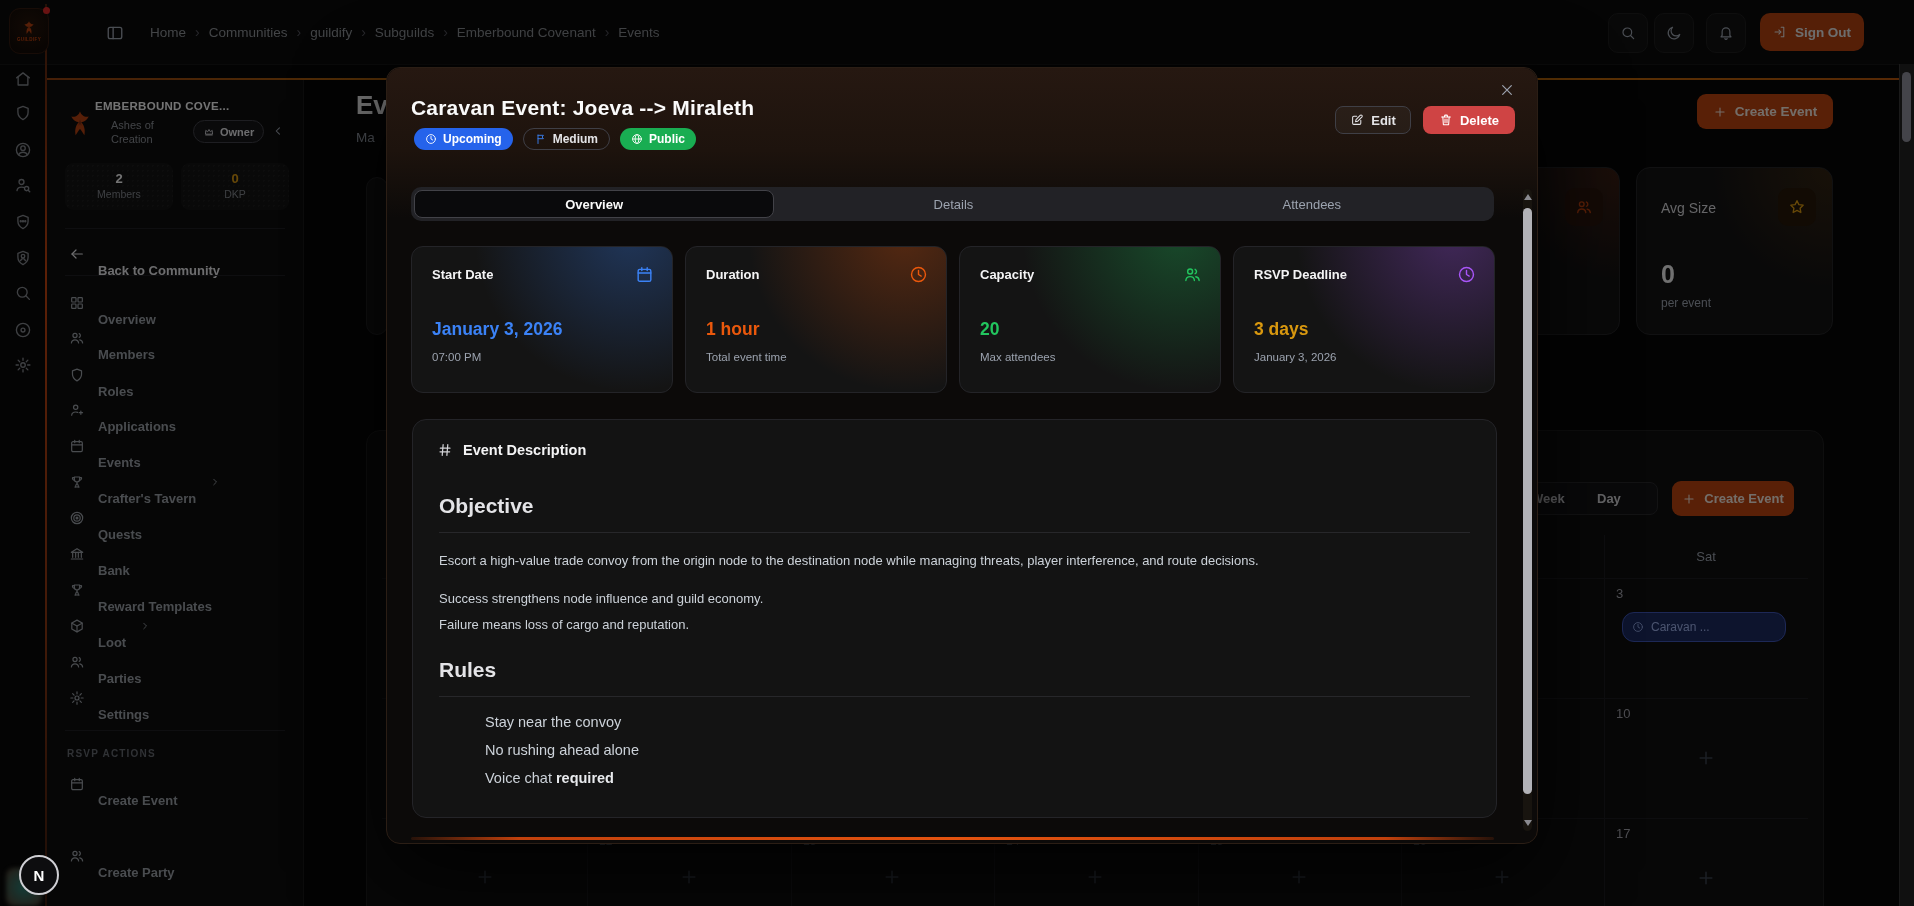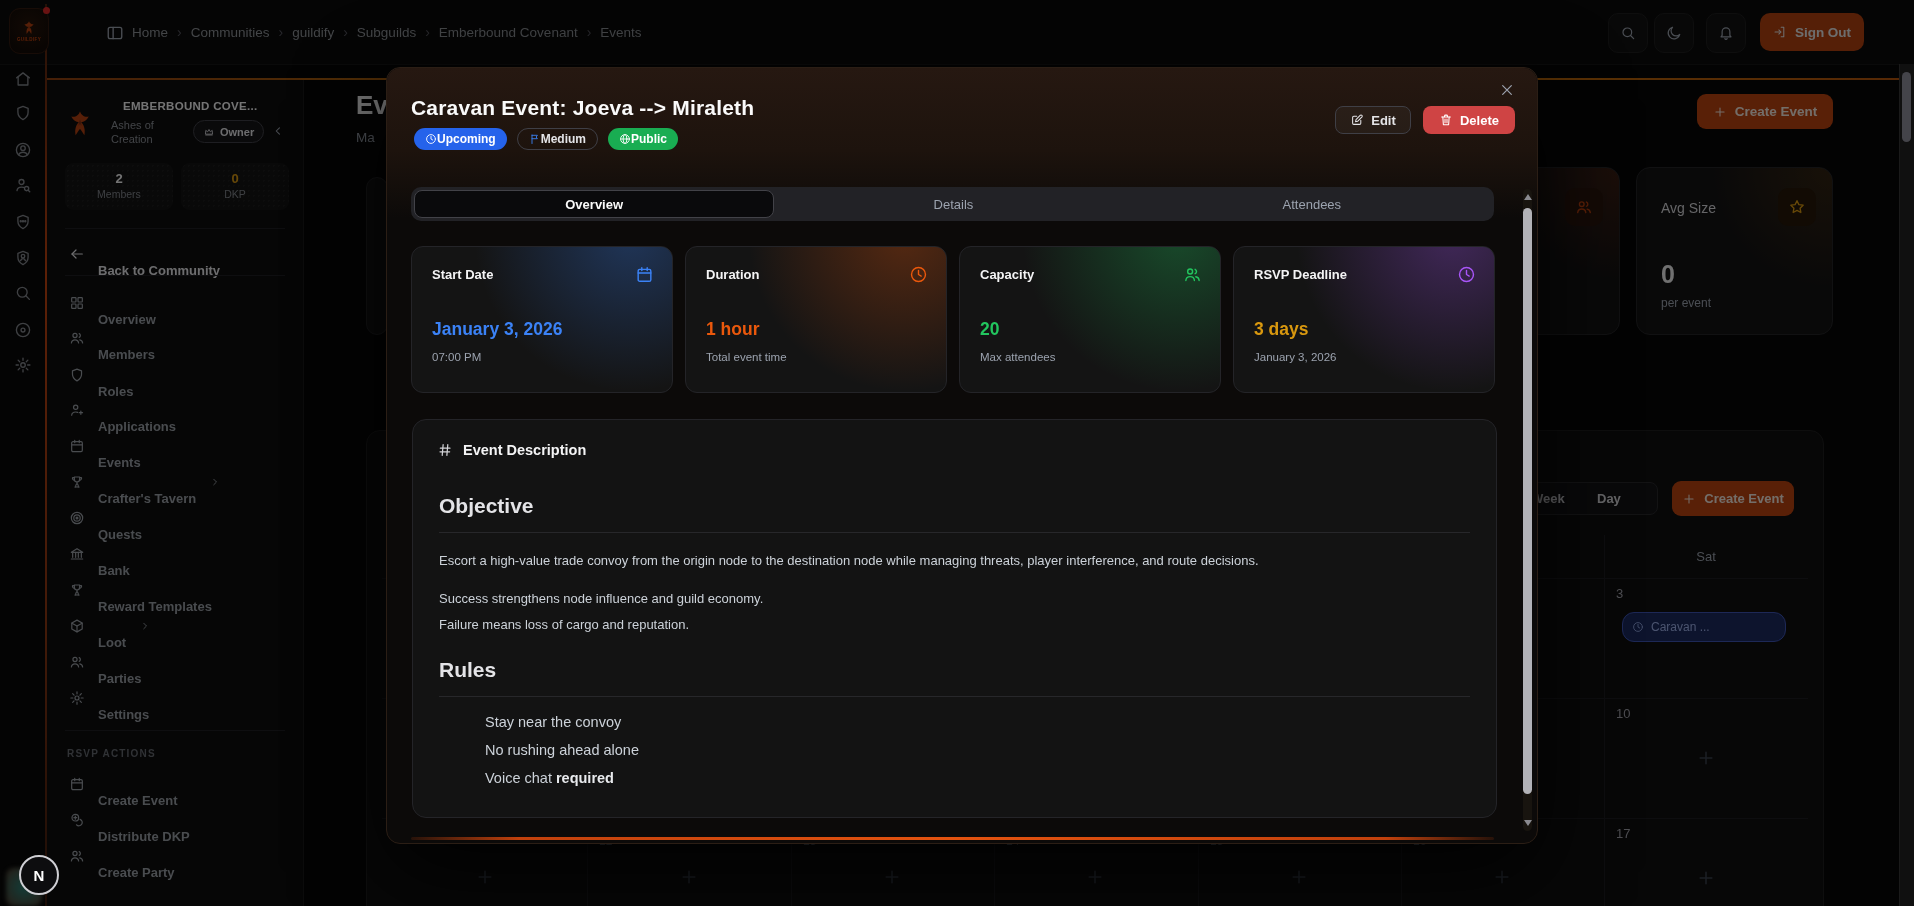--- a/index.html
+++ b/index.html
@@ -7,31 +7,31 @@
        font-family:"Liberation Sans",sans-serif;-webkit-font-smoothing:antialiased;}
   .abs{position:absolute;}
   .flex{display:flex;align-items:center;}
   [data-icon]{display:inline-block;flex:none;}
   [data-icon] svg{width:100%;height:100%;display:block;}
   
   .navbar{left:0;top:0;width:1914px;height:64px;background:#090909;border-bottom:1px solid #141414;z-index:5;}
   .logo{left:9px;top:8px;width:38px;height:44px;border-radius:11px;background:radial-gradient(circle at 50% 40%,#241208,#0d0705);border:1px solid #31190d;display:flex;flex-direction:column;align-items:center;justify-content:center;gap:1px;}
   .logo-dot{position:absolute;right:-2px;top:-2px;width:7px;height:7px;border-radius:50%;background:#dc2626;}
   .logo-text{font-size:4.5px;font-weight:bold;color:#c2410c;letter-spacing:.4px;}
-  .crumbs{left:132px;top:0;height:64px;gap:9px;font-size:13.5px;color:#8d9196;z-index:6;}
+  .crumbs{left:150px;top:0;height:64px;gap:9px;font-size:13.5px;color:#8d9196;z-index:6;}
   .crumb+.crumb::before{content:"›";color:#52525b;margin-right:9px;font-size:14px;}
   .nav-btn{width:38px;height:38px;border-radius:10px;background:#101010;border:1px solid #1d1d1d;display:flex;align-items:center;justify-content:center;color:#9ca3af;}
   .signout{left:1760px;top:13px;width:104px;height:38px;border-radius:10px;background:#b2400e;display:flex;align-items:center;justify-content:center;gap:8px;color:#e5e5e5;font-size:13.5px;font-weight:bold;}
   
   .rail{left:0;top:0;width:46px;height:906px;background:#070707;z-index:4;}
   .rail-border{left:45px;top:4px;width:2px;height:902px;background:linear-gradient(180deg,#4a220e,#c2410c 30%,#8a3510 70%,#3a1a0c);z-index:7;}
   .amber-line{left:47px;top:78px;width:1867px;height:2px;background:linear-gradient(90deg,#92400e,#ca8a04 45%,#b45309);z-index:7;}
   .rail-ic{left:14px;width:18px;height:18px;color:#83868c;z-index:6;}
   .sidebar{left:47px;top:80px;width:256px;height:826px;background:#0c0c0c;border-right:1px solid #191919;z-index:4;}
-  .sb-name{left:76px;top:20px;width:150px;font-size:11.5px;font-weight:bold;color:#f4f4f5;letter-spacing:.3px;}
+  .sb-name{left:48px;top:20px;width:150px;font-size:11.5px;font-weight:bold;color:#f4f4f5;letter-spacing:.3px;}
   .sb-sub{left:64px;top:38px;width:70px;font-size:11px;color:#8b8f96;line-height:14px;}
   .owner{left:146px;top:40px;height:21px;padding:0 9px;border:1px solid #3f3f46;background:#141417;border-radius:999px;gap:5px;font-size:11px;font-weight:bold;color:#e4e4e7;justify-content:flex-end;}
   .statbox{top:83px;width:108px;height:47px;border-radius:9px;background:#131313;background-image:radial-gradient(rgba(255,255,255,.035) 1px,transparent 1px);background-size:5px 5px;text-align:center;}
   .statbox .v{font-size:13px;font-weight:bold;margin-top:8px;}
   .statbox .l{font-size:10.5px;color:#80848b;margin-top:2px;}
   .sb-div{left:18px;width:220px;height:1px;background:#1d1d20;}
   .snav{left:0;width:256px;height:32px;display:flex;align-items:center;gap:13px;padding-left:22px;box-sizing:border-box;color:#9a9fa6;}
   .snav .lb{font-size:13px;font-weight:bold;margin-top:32px;}
   .i16{width:16px;height:16px;}
   .i18{width:18px;height:18px;}
@@ -50,21 +50,21 @@
   .cal-line{background:#1b1b1e;}
   .ghost-num{font-size:12px;color:#6b7280;}
   .plus-ic{width:20px;height:20px;color:#39404e;}
   
   .overlay{left:0;top:0;width:1914px;height:906px;background:rgba(2,2,2,.53);z-index:40;}
   .modal{left:386px;top:67px;width:1150px;height:775px;background:#0c0a09;border:1px solid #2b1e15;border-radius:14px;
          box-shadow:0 30px 90px rgba(0,0,0,.85);z-index:50;}
   .modal-head-bg{left:0;top:0;width:100%;height:150px;border-radius:14px 14px 0 0;
          background:linear-gradient(180deg,#261811 0%,#1d130d 55%,rgba(16,11,9,0) 100%);pointer-events:none;}
   .m-title{left:24px;top:28px;font-size:21px;font-weight:bold;color:#fafafa;letter-spacing:.2px;}
-  .badge{height:22px;border-radius:999px;display:inline-flex;align-items:center;padding:0 11px;font-size:12px;font-weight:bold;box-sizing:border-box;}
+  .badge{height:22px;border-radius:999px;display:inline-flex;align-items:center;gap:6px;padding:0 11px;font-size:12px;font-weight:bold;box-sizing:border-box;}
   .b-blue{background:#2563eb;color:#fff;}
   .b-outline{background:transparent;border:1px solid #3f3f46;color:#e4e4e7;}
   .b-green{background:#19ad52;color:#fff;}
   .m-btn{height:28px;border-radius:8px;display:flex;align-items:center;justify-content:center;gap:7px;font-size:13px;font-weight:bold;box-sizing:border-box;}
   .tabbar{left:24px;top:119px;width:1083px;height:34px;background:#222226;border-radius:10px;display:flex;padding:3px;box-sizing:border-box;}
   .tab{flex:1;display:flex;align-items:center;justify-content:center;font-size:13px;color:#9ca3af;border-radius:8px;}
   .tab.active{background:#0a0a0c;border:1px solid #424248;color:#fafafa;font-weight:bold;}
   .stat-card{top:178px;width:260px;height:145px;background:#141414;border:1px solid #242428;border-radius:12px;overflow:hidden;}
   .stat-card .glow{position:absolute;inset:0;}
   .stat-title{position:absolute;left:20px;top:20px;font-size:13px;font-weight:bold;color:#f4f4f5;}
@@ -401,30 +401,20 @@
     <div class="abs snav" style="top:688px">
         <span class="i16" data-icon="calendar">
           <svg viewBox="0 0 24 24" fill="none" stroke="currentColor" stroke-width="1.8" stroke-linecap="round" stroke-linejoin="round">
             <rect x="4" y="5.5" width="16" height="15" rx="2"></rect>
             <path d="M4 10.2 H20"></path>
             <path d="M8.6 3.4v3.6M15.4 3.4v3.6"></path>
           </svg>
         </span>
         <span class="lb">Create Event</span>
       </div>
-    <div class="abs snav" style="top:724px">
-        <span class="i16" data-icon="coins">
-          <svg viewBox="0 0 24 24" fill="none" stroke="currentColor" stroke-width="1.8" stroke-linecap="round" stroke-linejoin="round">
-            <circle cx="9.5" cy="8.5" r="5"></circle>
-            <path d="M9.5 6.2v4.6M7.3 8.5h4.4"></path>
-            <path d="M16.6 11 a5 5 0 1 1 -5.3 8.2"></path>
-          </svg>
-        </span>
-        <span class="lb">Distribute DKP</span>
-      </div>
     <div class="abs snav" style="top:760px">
         <span class="i16" data-icon="users">
           <svg viewBox="0 0 24 24" fill="none" stroke="currentColor" stroke-width="1.8" stroke-linecap="round" stroke-linejoin="round">
             <circle cx="9" cy="8.2" r="3.1"></circle>
             <path d="M3.6 19.5 C4 16 6.4 14.7 9 14.7 C11.6 14.7 14 16 14.4 19.5"></path>
             <path d="M15.3 5.4 A3.1 3.1 0 0 1 15.3 11"></path>
             <path d="M16.2 14.9 C18.6 15.3 20.1 16.6 20.4 19.5"></path>
           </svg>
         </span>
         <span class="lb">Create Party</span>

